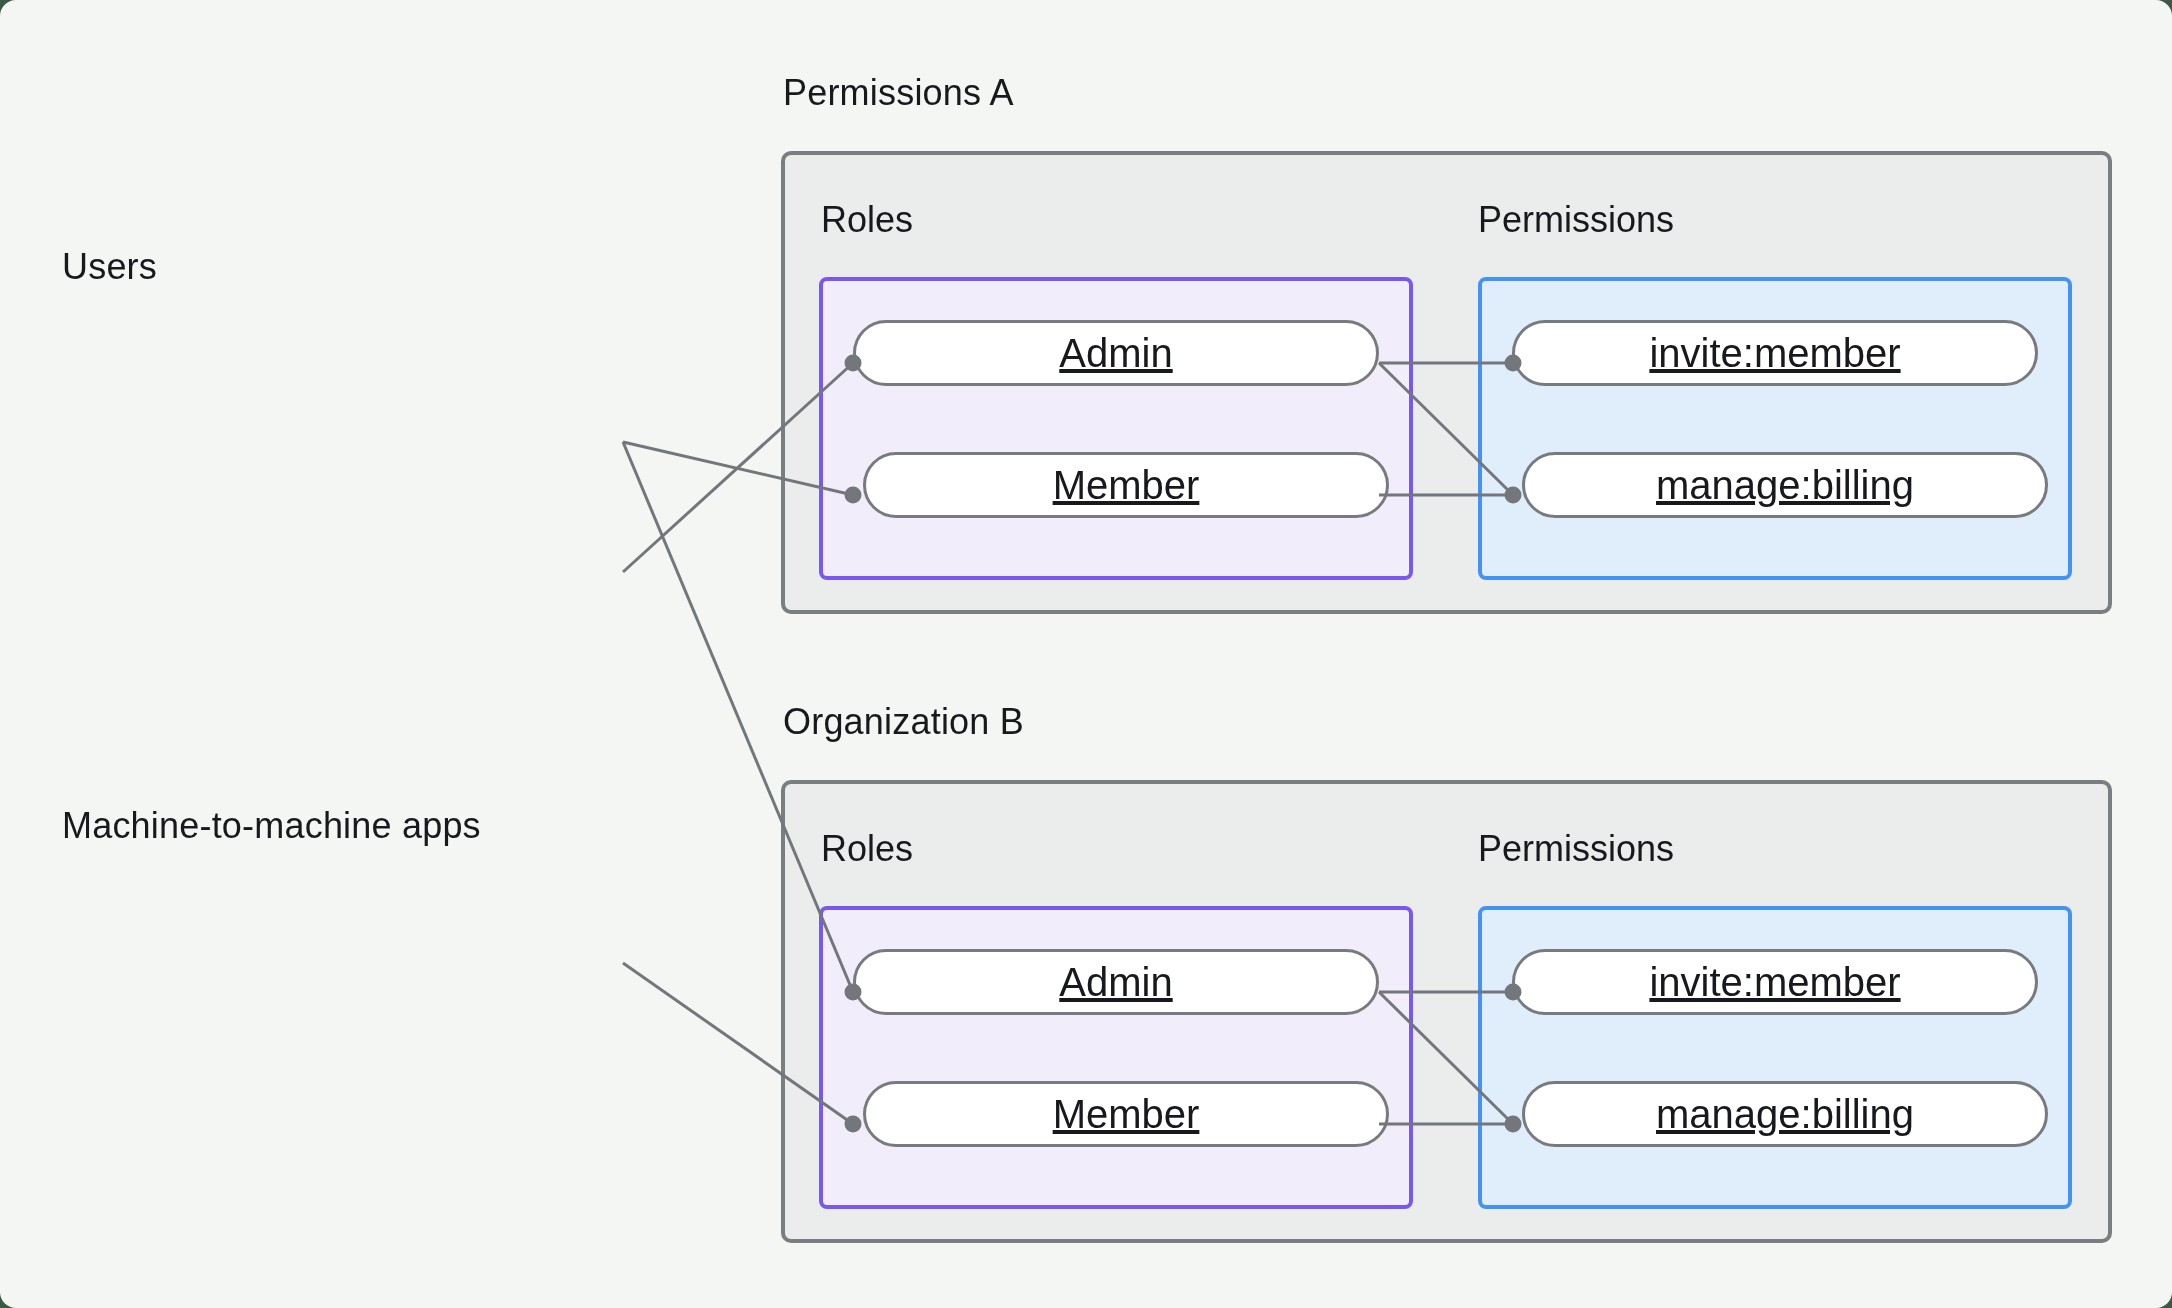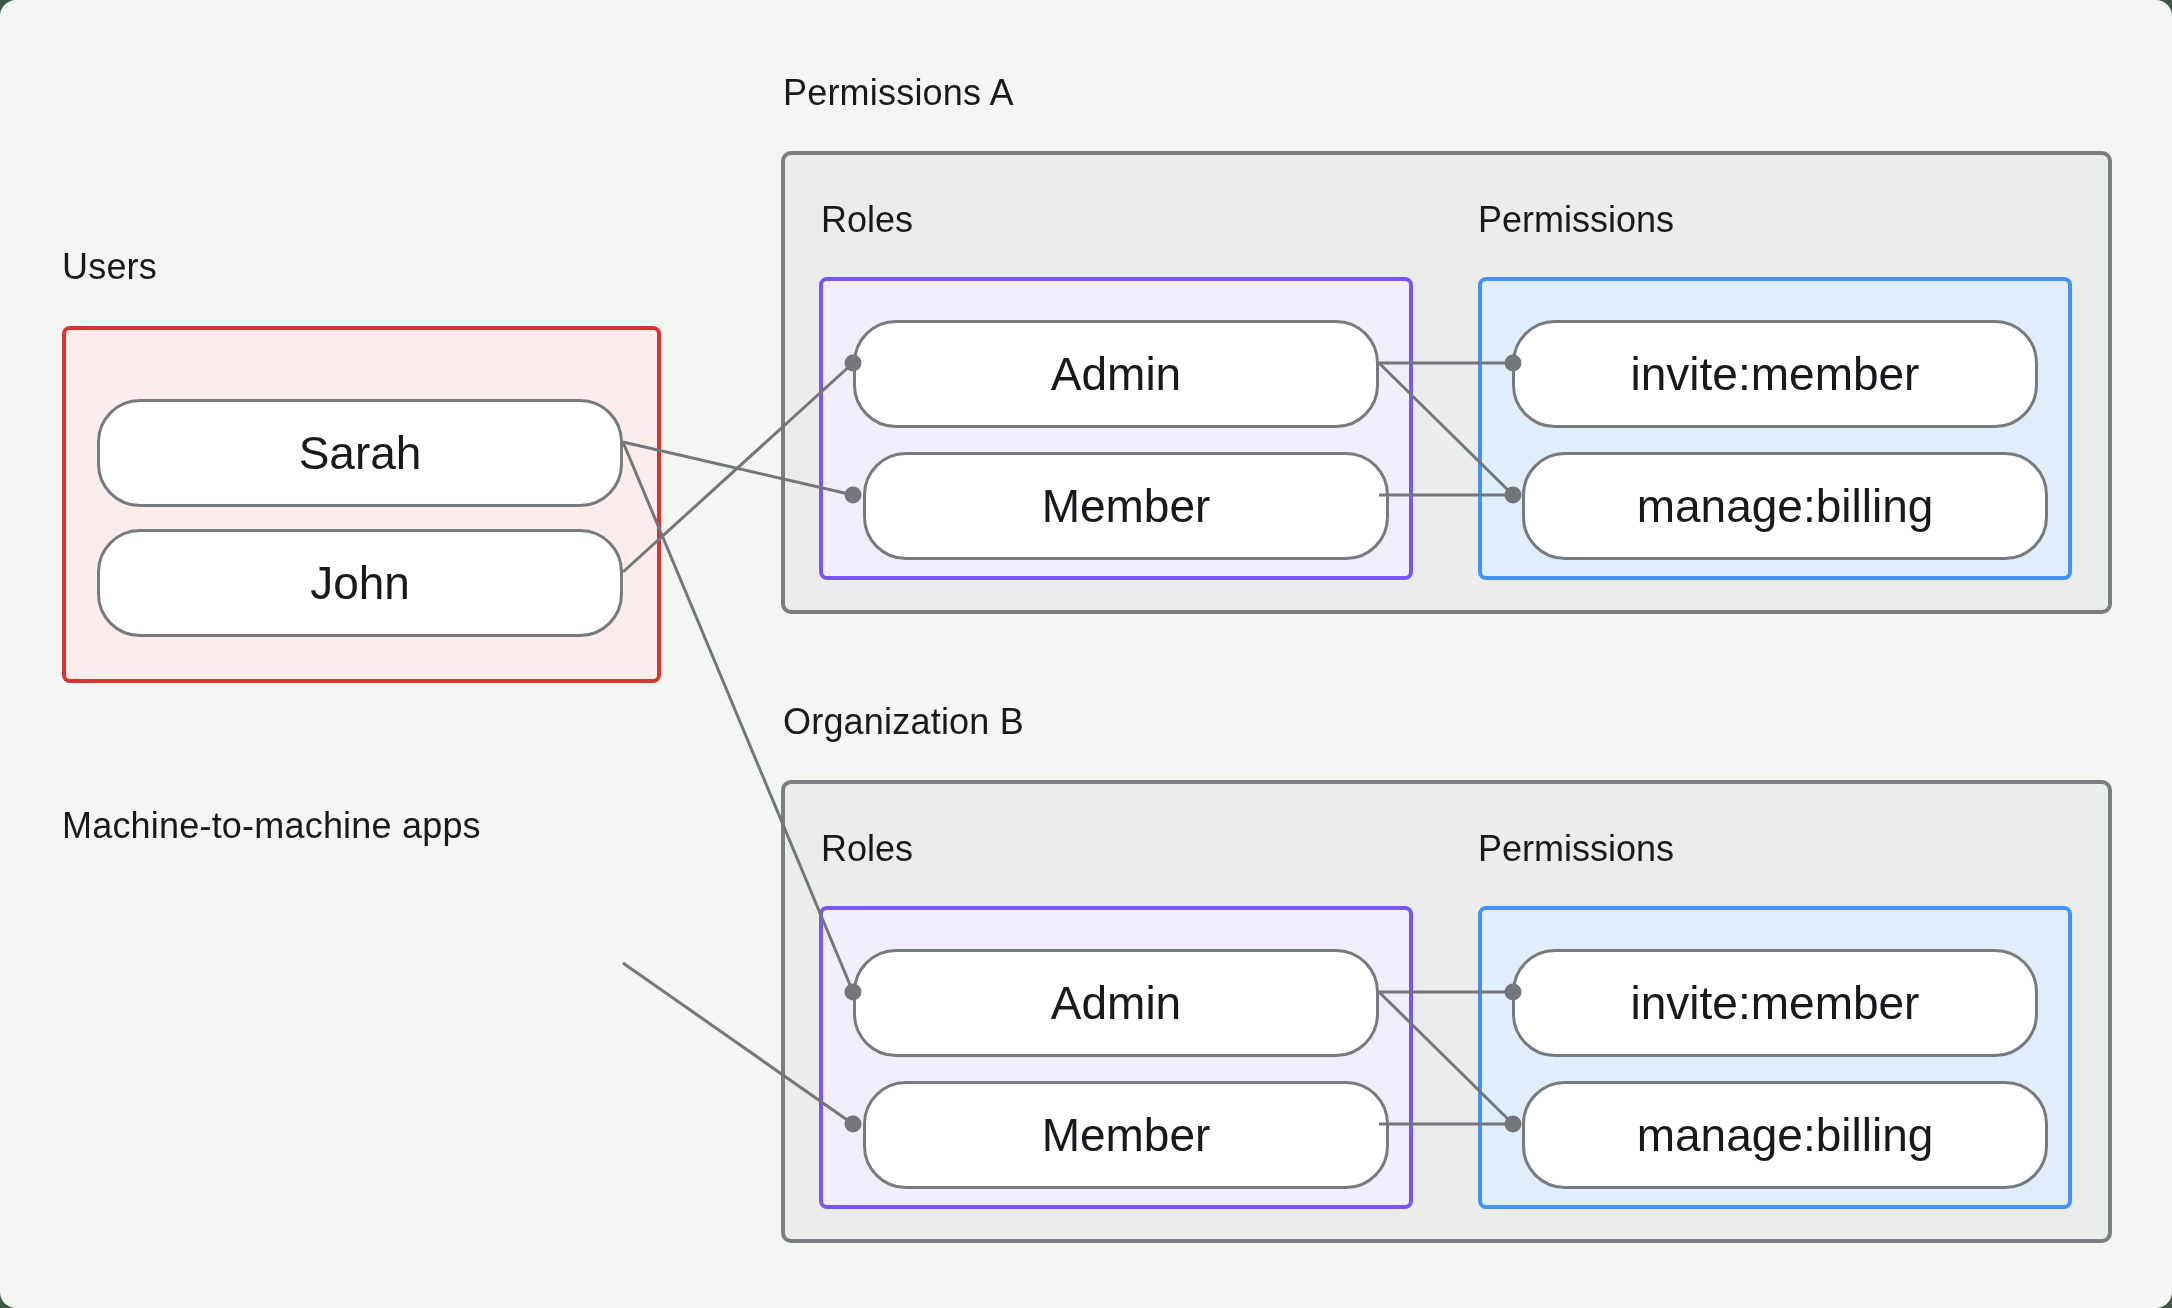--- a/index.html
+++ b/index.html
@@ -88,31 +88,32 @@
     border: 4px solid var(--roles_border);
     background: var(--roles_fill);
   }
   .perms-box {
     left: 693px;
     border: 4px solid var(--permissions_border);
     background: var(--permissions_fill);
   }
   .pill {
     position: absolute;
-    width: 526px; height: 108px;
+    width: 526px; height: 66px;
     box-sizing: border-box;
     background: var(--pill_fill);
     border: 3px solid var(--pill_border);
     border-radius: 43px;
     display: flex;
     align-items: center;
     justify-content: center;
-    font-size: 46px;
+    font-size: 40px;
     color: var(--text);
     white-space: nowrap;
+    text-decoration: underline;
   }
   .pill.row-1 { top: 39px; left: 30px; }
   .pill.row-2 { top: 171px; left: 40px; text-align: center; }
   .users-box .pill, .m2m-box .pill { left: 31px; }
   .users-box .pill.u-1 { top: 69px; }
   .users-box .pill.u-2 { top: 199px; }
   .m2m-box .pill.u-1 { top: 40px; }
   .edges {
     position: absolute;
     left: 0; top: 0;
@@ -127,24 +128,20 @@
     fill: var(--edge);
   }
 </style>
 </head>
 <body>
 
 <div class="canvas">
 
   <div class="section-title" style="left:62px; top:246px;">Users</div>
 
-  <div class="group-box users-box">
-    <div class="pill u-1">Sarah</div>
-    <div class="pill u-2">John</div>
-  </div>
 
   <div class="section-title" style="left:62px; top:797px;margin-top:8px;">Machine-to-machine apps</div>
 
 
   <div class="section-title" style="left:783px; top:72px;">Permissions A</div>
 
   <div class="group-box org-box org-a">
     <div class="inner-label roles-label">Roles</div>
     <div class="inner-label perms-label">Permissions</div>
 

